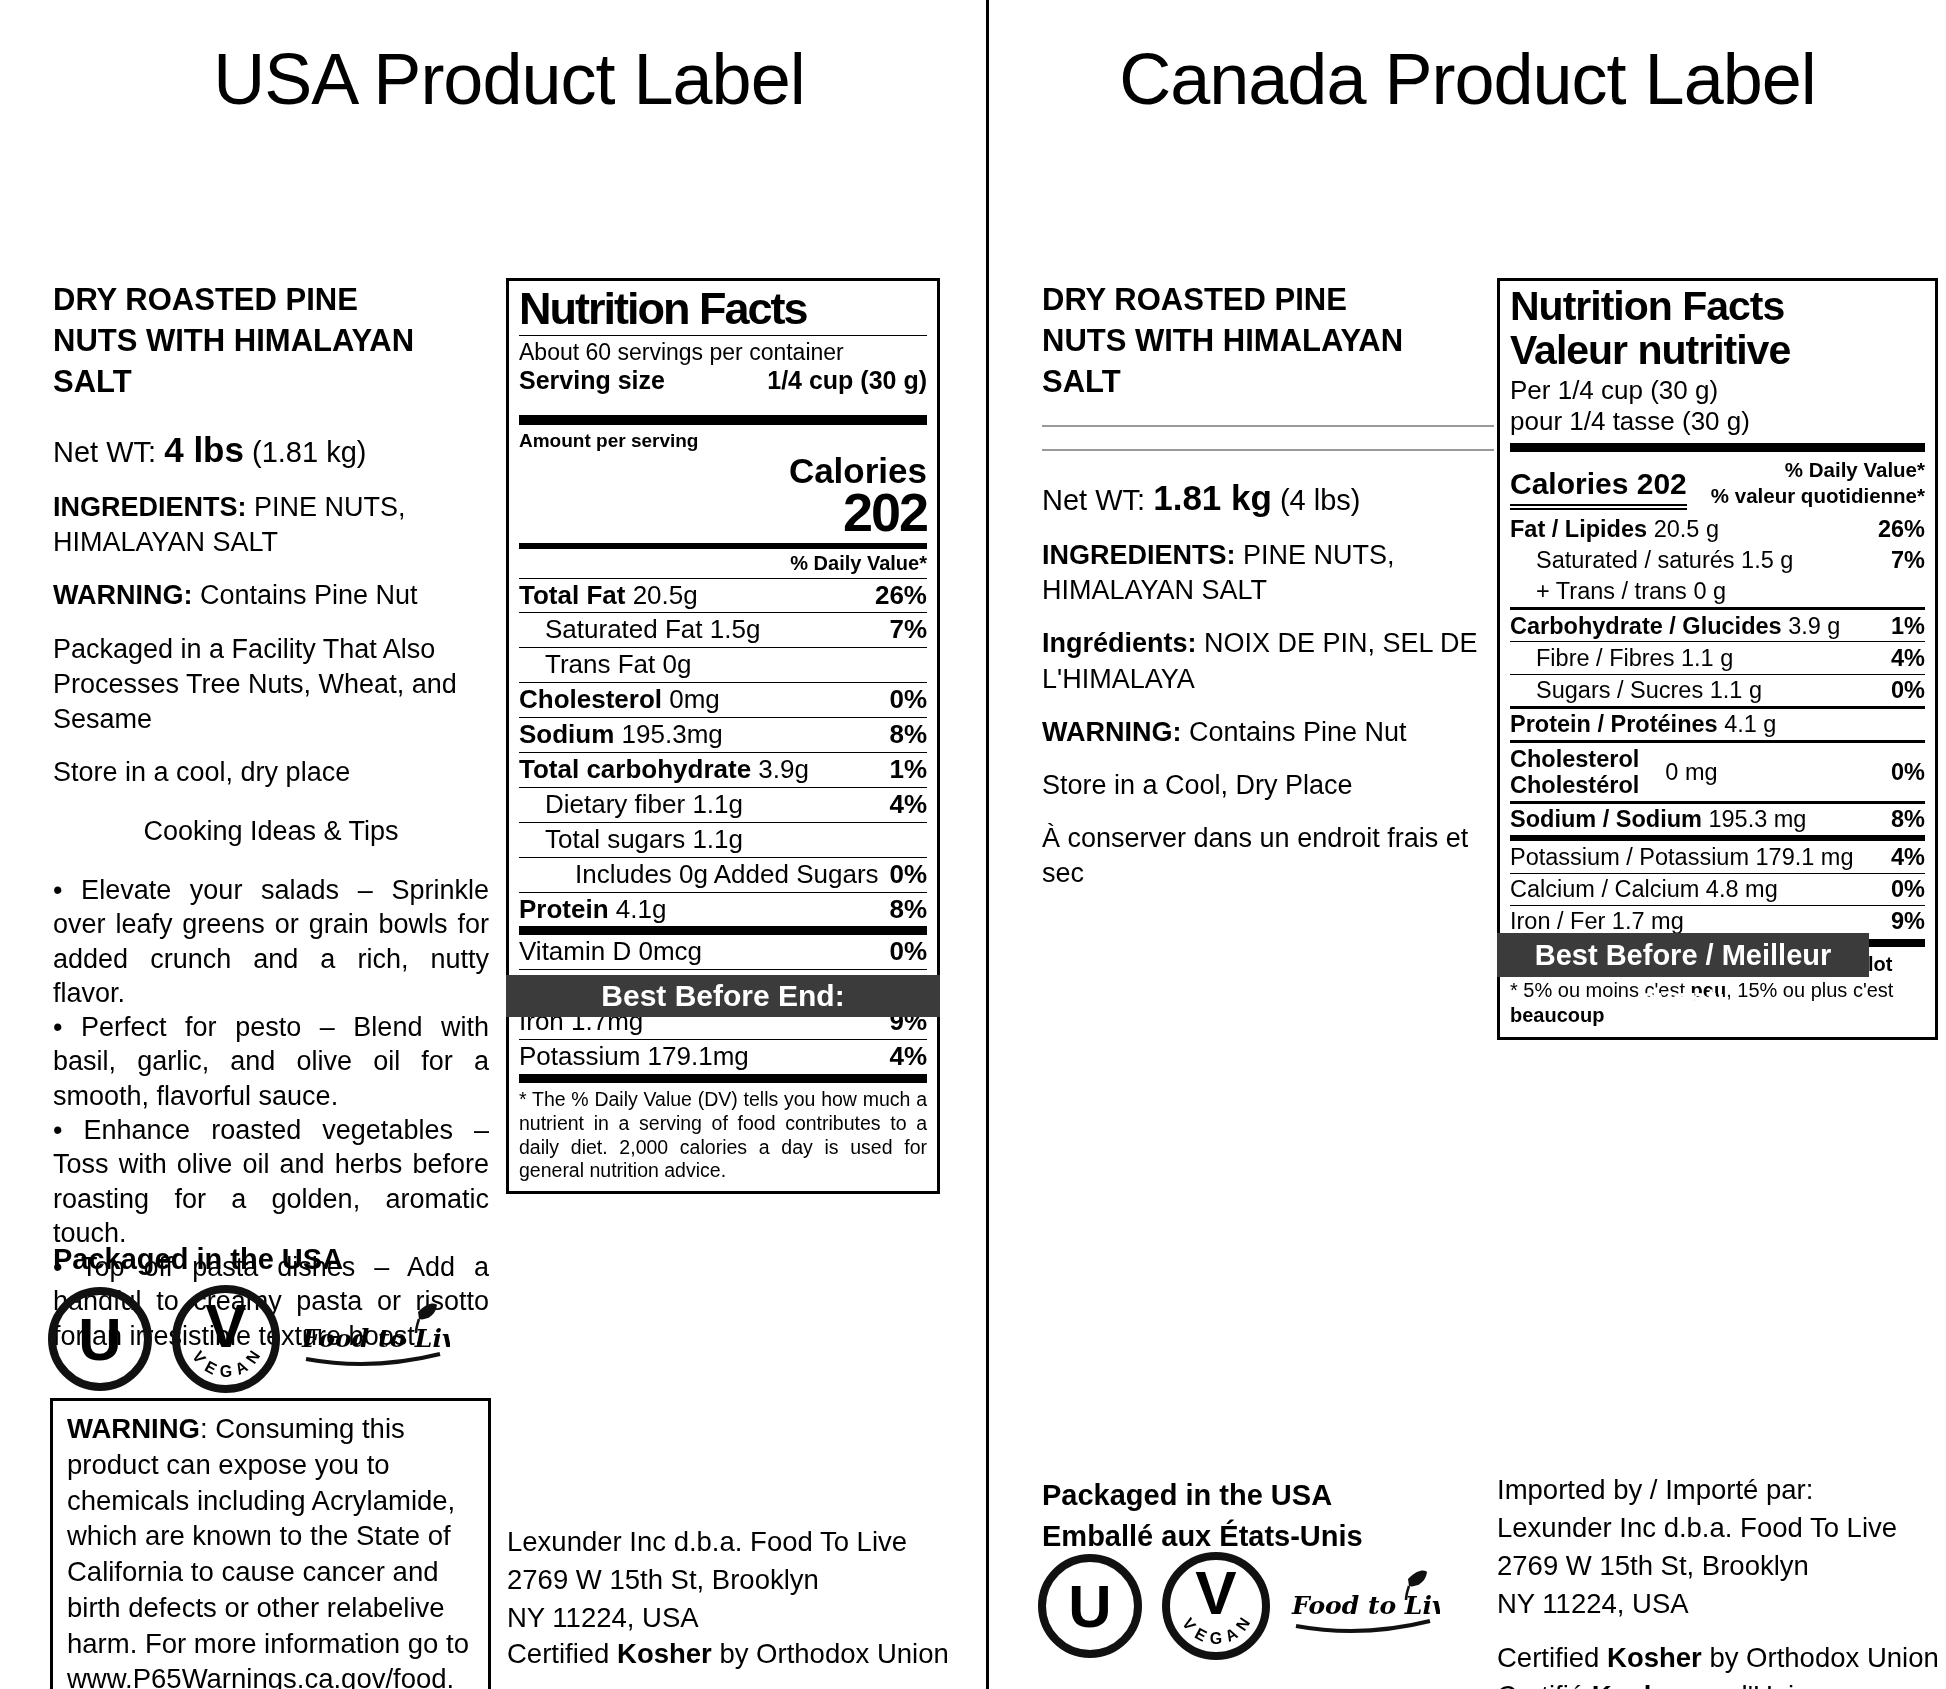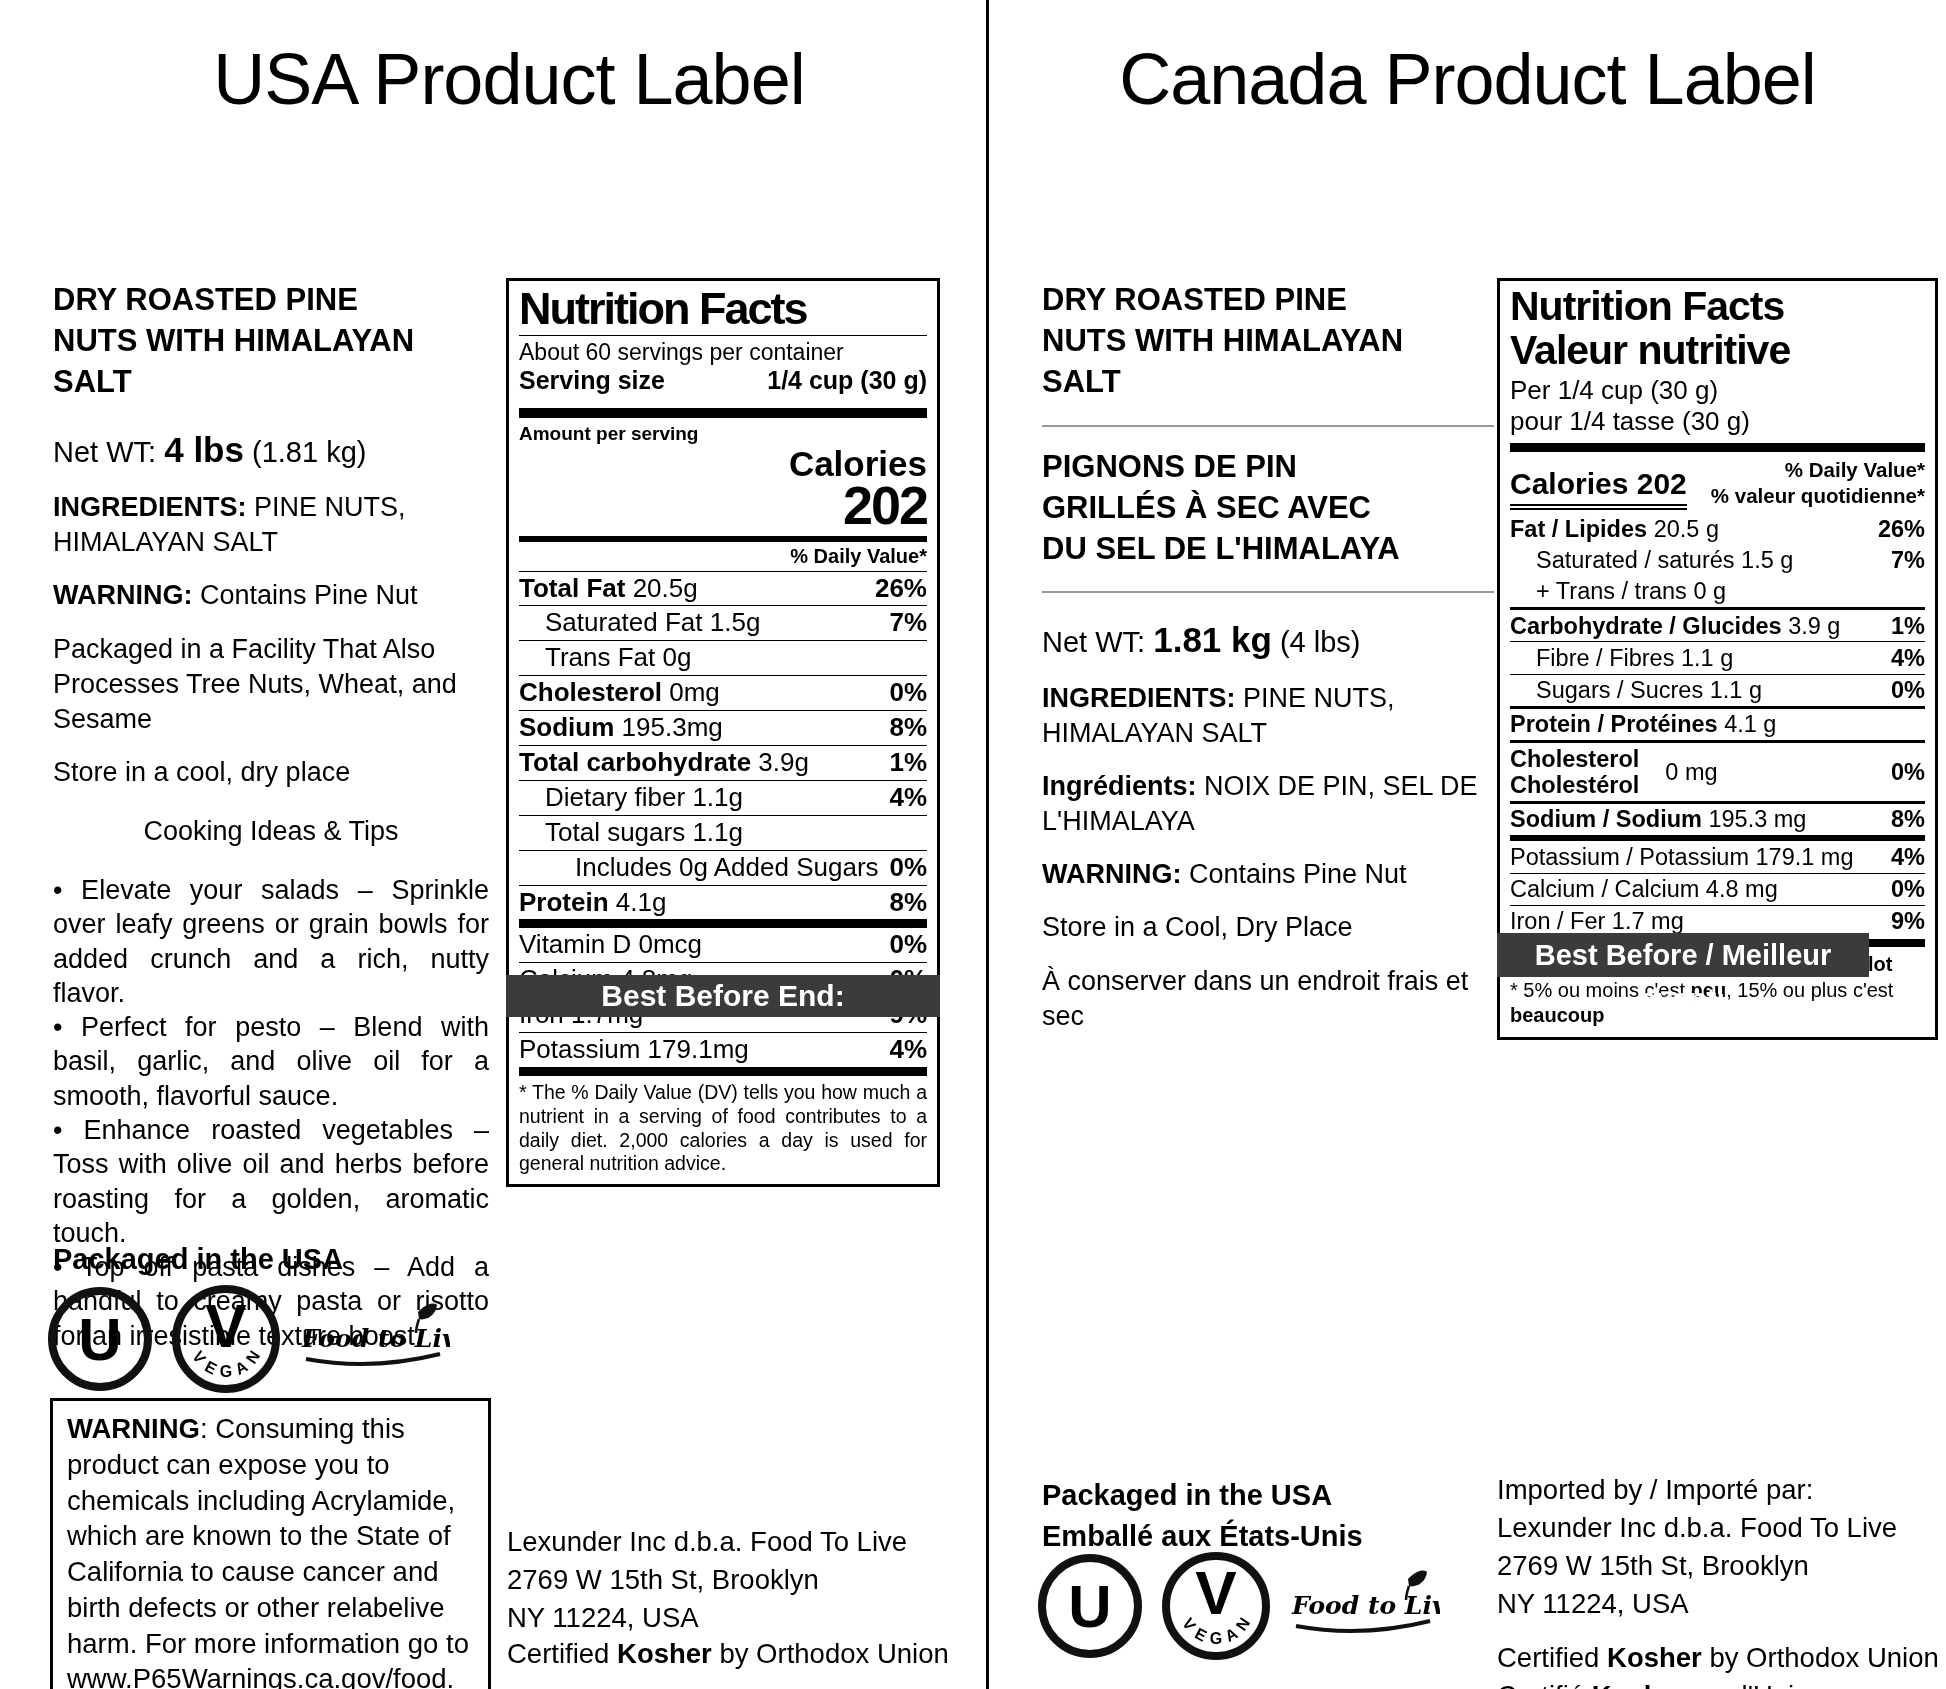--- a/index.html
+++ b/index.html
@@ -24,21 +24,21 @@
   .tips-title{margin-top:24px;text-align:center;}
   .tips{margin-top:24px;}
   .tips p{text-align:justify;line-height:1.27;}
 
   
   .panel{position:absolute;box-sizing:border-box;border:3px solid #000;background:#fff;}
   .usa-panel{left:506px;top:278px;width:434px;padding:4px 10px 8px;}
   .nf-title{font-size:45px;font-weight:bold;letter-spacing:-2px;line-height:1.08;
             border-bottom:1px solid #000;padding-bottom:1px;}
   .nf-serv{font-size:23px;padding-top:3px;line-height:1.15;}
-  .nf-ss{display:flex;justify-content:space-between;font-weight:bold;font-size:25px;padding:1px 0 13px;}
+  .nf-ss{display:flex;justify-content:space-between;font-weight:bold;font-size:25px;padding:1px 0 20px;}
   .nf-bigbar{height:10px;background:#000;}
   .nf-amount{font-weight:bold;font-size:19px;margin-top:5px;}
   .nf-cal{display:flex;justify-content:space-between;align-items:flex-end;line-height:.95;margin:2px 0 4px;flex-direction:column;}
   .nf-cal .l{font-size:35px;font-weight:bold;}
   .nf-cal .v{font-size:54px;font-weight:bold;letter-spacing:-2px;}
   .nf-midbar{height:6px;background:#000;}
   .nf-dv{text-align:right;font-weight:bold;font-size:20px;padding:3px 0 3px;border-bottom:1px solid #000;}
   .nf-row{display:flex;justify-content:space-between;font-size:26px;padding:2px 0;
           border-bottom:1px solid #000;line-height:1.15;}
   .nf-row .pct{font-weight:bold;}
@@ -243,25 +243,20 @@
     </div>
   <div class="usa-kosher"><span>Certified </span><b>Kosher</b><span> by Orthodox Union</span></div>
 
   <div class="ca-col col">
     <div class="pname">
       <span>DRY ROASTED PINE</span><br>
       <span>NUTS WITH HIMALAYAN</span><br>
       <span>SALT</span>
     </div>
     <hr class="ca-hr">
-    <div class="pname">
-      <span>PIGNONS DE PIN</span><br>
-      <span>GRILLÉS À SEC AVEC</span><br>
-      <span>DU SEL DE L'HIMALAYA</span>
-    </div>
     <hr class="ca-hr">
     <div class="netwt">
       <span>Net WT:</span>
       <span class="big">1.81 kg</span>
       <span>(4 lbs)</span>
     </div>
     <div class="blk"><span class="b">INGREDIENTS:</span><span> PINE NUTS, HIMALAYAN SALT</span></div>
     <div class="blk"><span class="b">Ingrédients:</span><span> NOIX DE PIN, SEL DE L'HIMALAYA</span></div>
     <div class="blk"><span class="b">WARNING:</span><span> Contains Pine Nut</span></div>
     <div class="blk">Store in a Cool, Dry Place</div>

